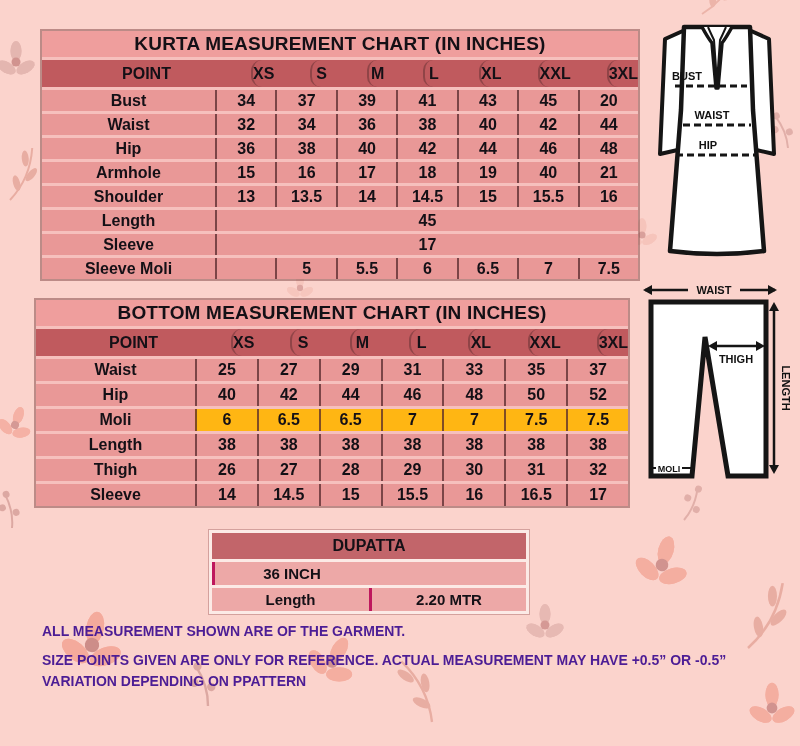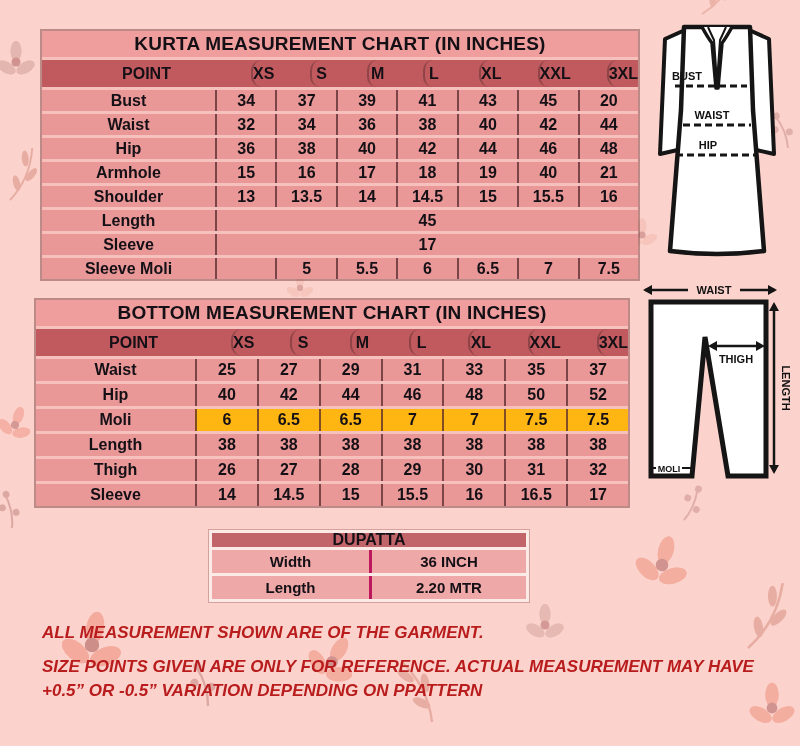--- a/index.html
+++ b/index.html
@@ -38,33 +38,33 @@
   .vcell{border-left:2px solid rgba(86,42,44,.75);}
   .t-head .vcell{border-left:2px solid rgba(86,42,44,.45);border-radius:11px;}
   .hl{background:#ffb613;}
 
   
   .dupatta{
     position:absolute;left:209px;top:530px;width:320px;box-sizing:border-box;
     border:3px solid #fceae6;box-shadow:0 0 0 1px rgba(140,70,70,.35);
   }
   .d-title{
-    height:14px;background:#c2656a;display:flex;align-items:center;justify-content:center;
+    height:26px;background:#c2656a;display:flex;align-items:center;justify-content:center;
     font-weight:bold;font-size:16px;
   }
   .d-row{
     display:grid;grid-template-columns:1fr 1fr;height:23px;background:#eda8a7;
     border-top:3px solid #fceae6;
   }
   .d-row .cell{font-size:15px;}
   .d-val{border-left:3px solid #be185d;}
 
   
   .notes{position:absolute;left:42px;top:621px;width:748px;}
-  .notes p{margin:0 0 9px 0;font-weight:bold;font-size:17px;line-height:1.45;color:#b91c1c;font-style:italic;}
+  .notes p{margin:0 0 9px 0;font-weight:bold;font-size:14px;line-height:1.45;color:#4c1d95;}
 
   
   .kurta-svg{position:absolute;left:641px;top:18px;}
   .pant-svg{position:absolute;left:636px;top:280px;}
   .diag-label{font-family:"Liberation Sans",sans-serif;font-weight:bold;fill:#111;}
 </style>
 </head>
 <body>
 
 <div class="stage">
@@ -272,21 +272,20 @@
           <span class="cell vcell">16</span>
           <span class="cell vcell">16.5</span>
           <span class="cell vcell">17</span>
         </div>
       </div>
   </section>
 
   <section class="dupatta">
     <div class="d-title">DUPATTA</div>
     <div class="d-row">
-      <span class="cell">Width</span>
       <span class="cell d-val">36 INCH</span>
     </div>
     <div class="d-row">
       <span class="cell">Length</span>
       <span class="cell d-val">2.20 MTR</span>
     </div>
   </section>
 
   <div class="notes">
     <p>ALL MEASUREMENT SHOWN ARE OF THE GARMENT.</p>

